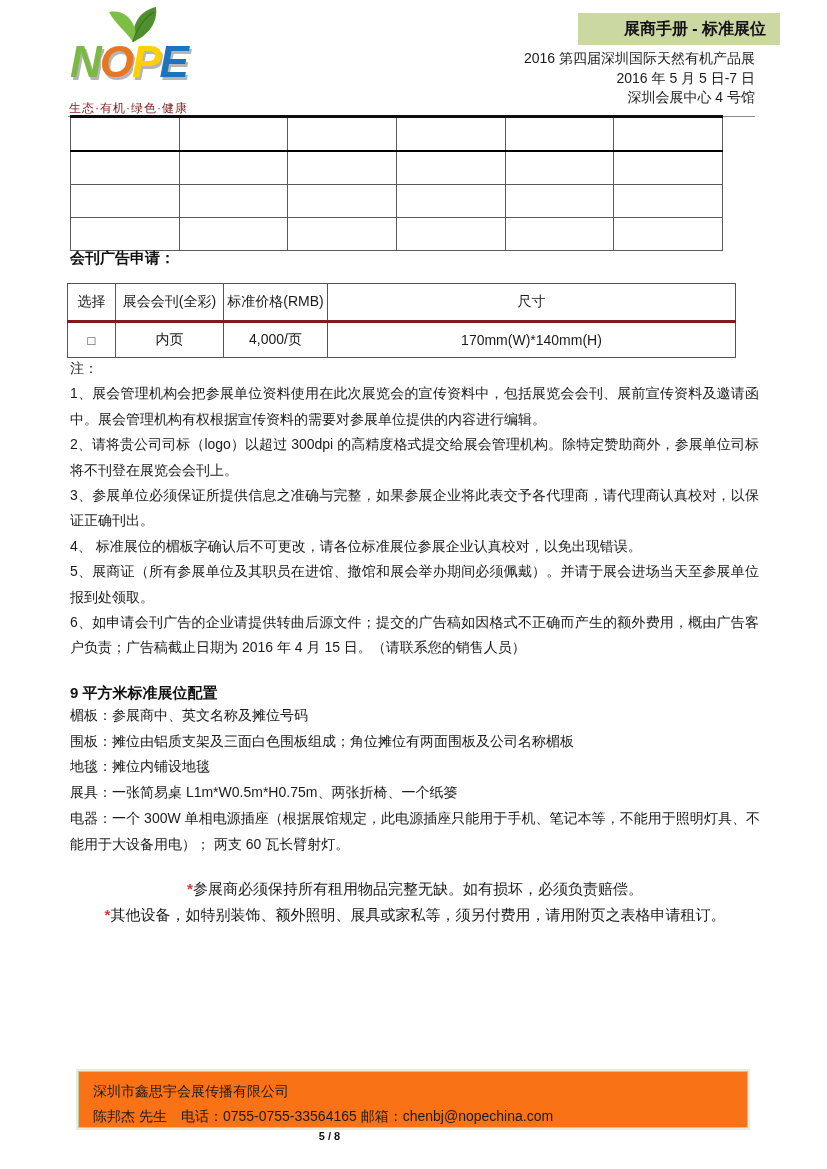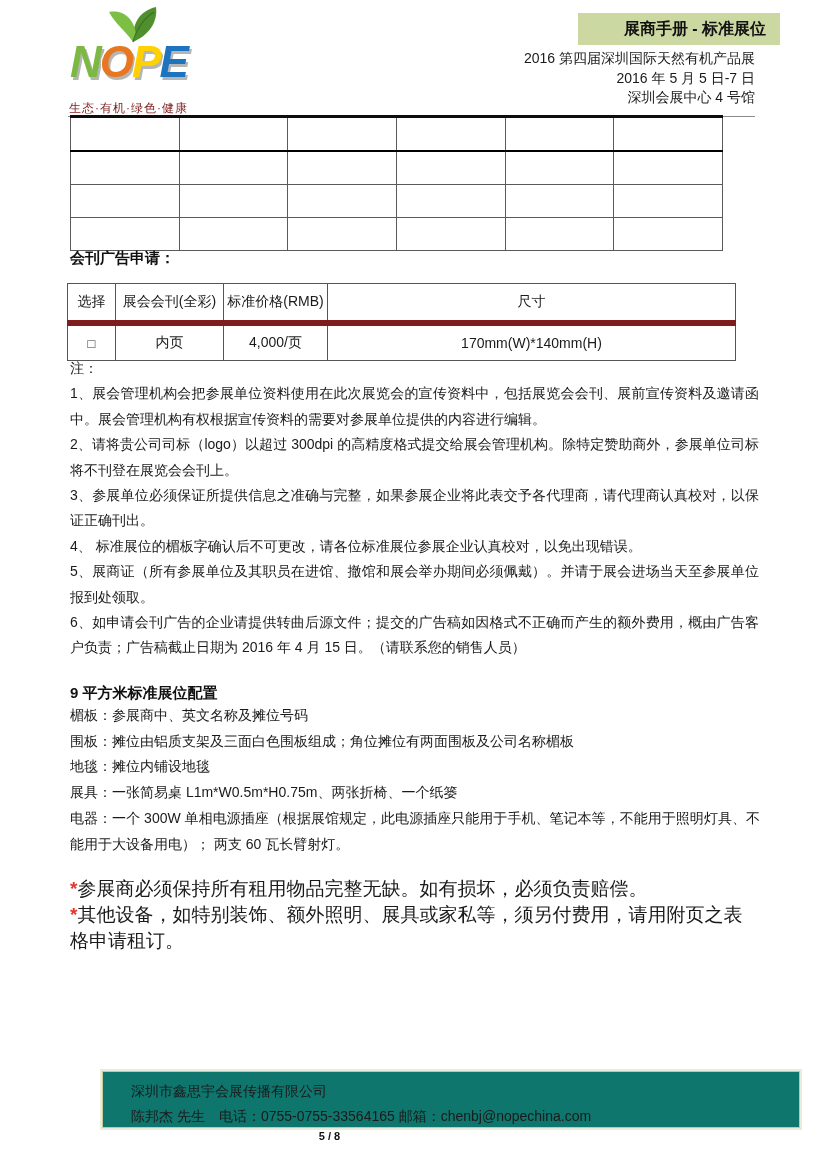--- a/index.html
+++ b/index.html
@@ -39,49 +39,49 @@
     position:absolute;left:70px;top:115px;width:653px;table-layout:fixed;
     border-top:3px solid #0d0d0d;
   }
   .top-table td{border:1px solid #5a5a5a;height:30px;}
   .top-table tr:first-child td{border-bottom:2px solid #000;}
   
   .sec-heading{position:absolute;font-size:15px;font-weight:bold;color:#111;white-space:nowrap;}
   .h-adv{left:70px;top:249px;}
   .ad-table{position:absolute;left:67px;top:283px;width:656px;table-layout:fixed;font-size:14px;}
   .ad-table th,.ad-table td{border:1px solid #555;text-align:center;font-weight:normal;color:#1a1a1a;}
-  .ad-table th{height:34px;border-bottom:6px solid #7f1d1d;}
+  .ad-table th{height:34px;border-bottom:3px solid #7f1d1d;}
   .ad-table td{height:32px;}
   .col-sel{width:45px;}.col-name{width:105px;}.col-price{width:101px;}.col-size{width:405px;}
   .chk{font-size:13px;color:#333;cursor:pointer;}
   .size-red{color:#e3352b;}
   
   .notes{
     position:absolute;left:70px;top:356px;width:689px;
     font-size:14px;line-height:25.4px;text-align:justify;
   }
   .notes p{margin:0;}
   .h-booth{left:70px;top:684px;}
   .booth-items{
     position:absolute;left:70px;top:703px;width:690px;
     font-size:14px;line-height:25.7px;text-align:justify;
   }
   .booth-items p{margin:0;}
   .warnings{
     position:absolute;left:70px;top:876px;width:690px;
-    font-size:19px;line-height:26px;
+    font-size:15px;line-height:26px;text-align:center;
   }
   .warnings p{margin:0;}
   .star{color:#e3352b;font-weight:bold;}
   
   .footer-box{
     position:absolute;left:78px;top:1071px;width:640px;height:41px;
     border:1px solid #c2c99b;box-shadow:0 0 0 2px #e9ecdc;
-    padding:7px 28px;font-size:14px;line-height:25px;color:#1a1a1a;
-    background:#0f766e;white-space:nowrap;margin-left:24px;
+    padding:7px 14px;font-size:14px;line-height:25px;color:#1a1a1a;
+    background:#f97316;white-space:nowrap;
   }
   .page-num{
     position:absolute;left:0;top:1130px;width:659px;text-align:center;
     font-size:11px;font-weight:bold;color:#111;
   }
 </style>
 </head>
 <body>
 
 <div id="page">

